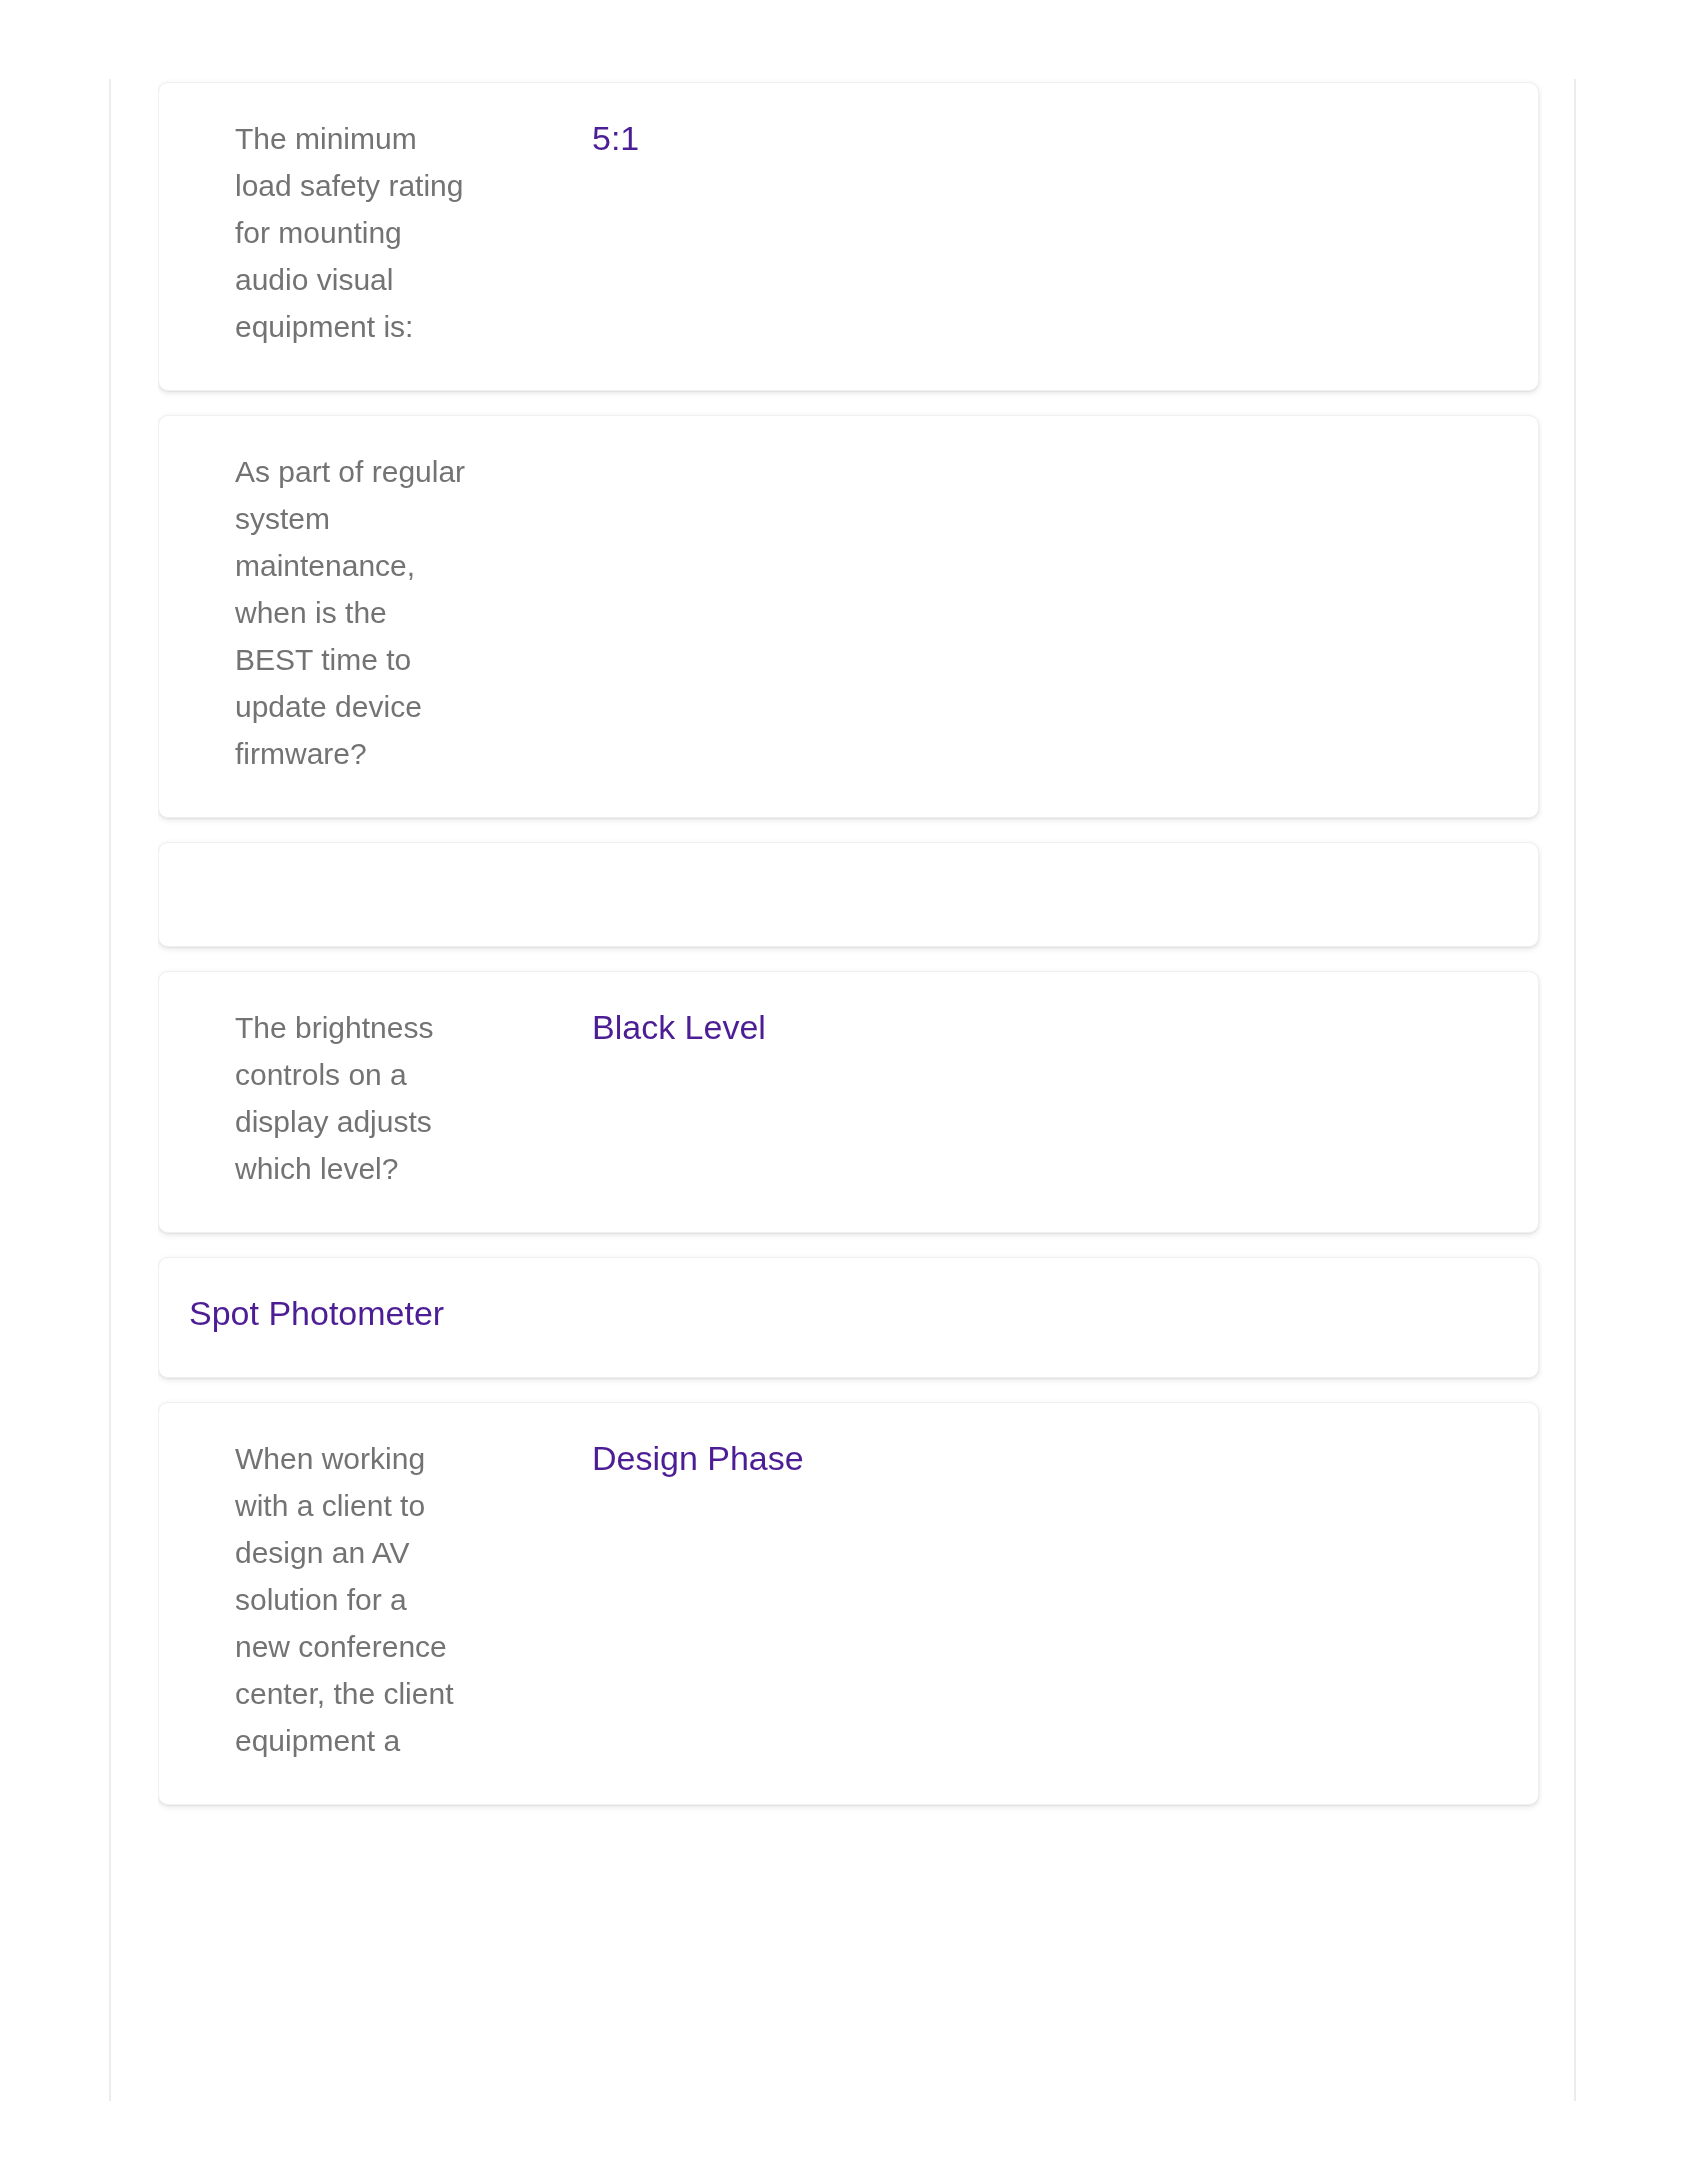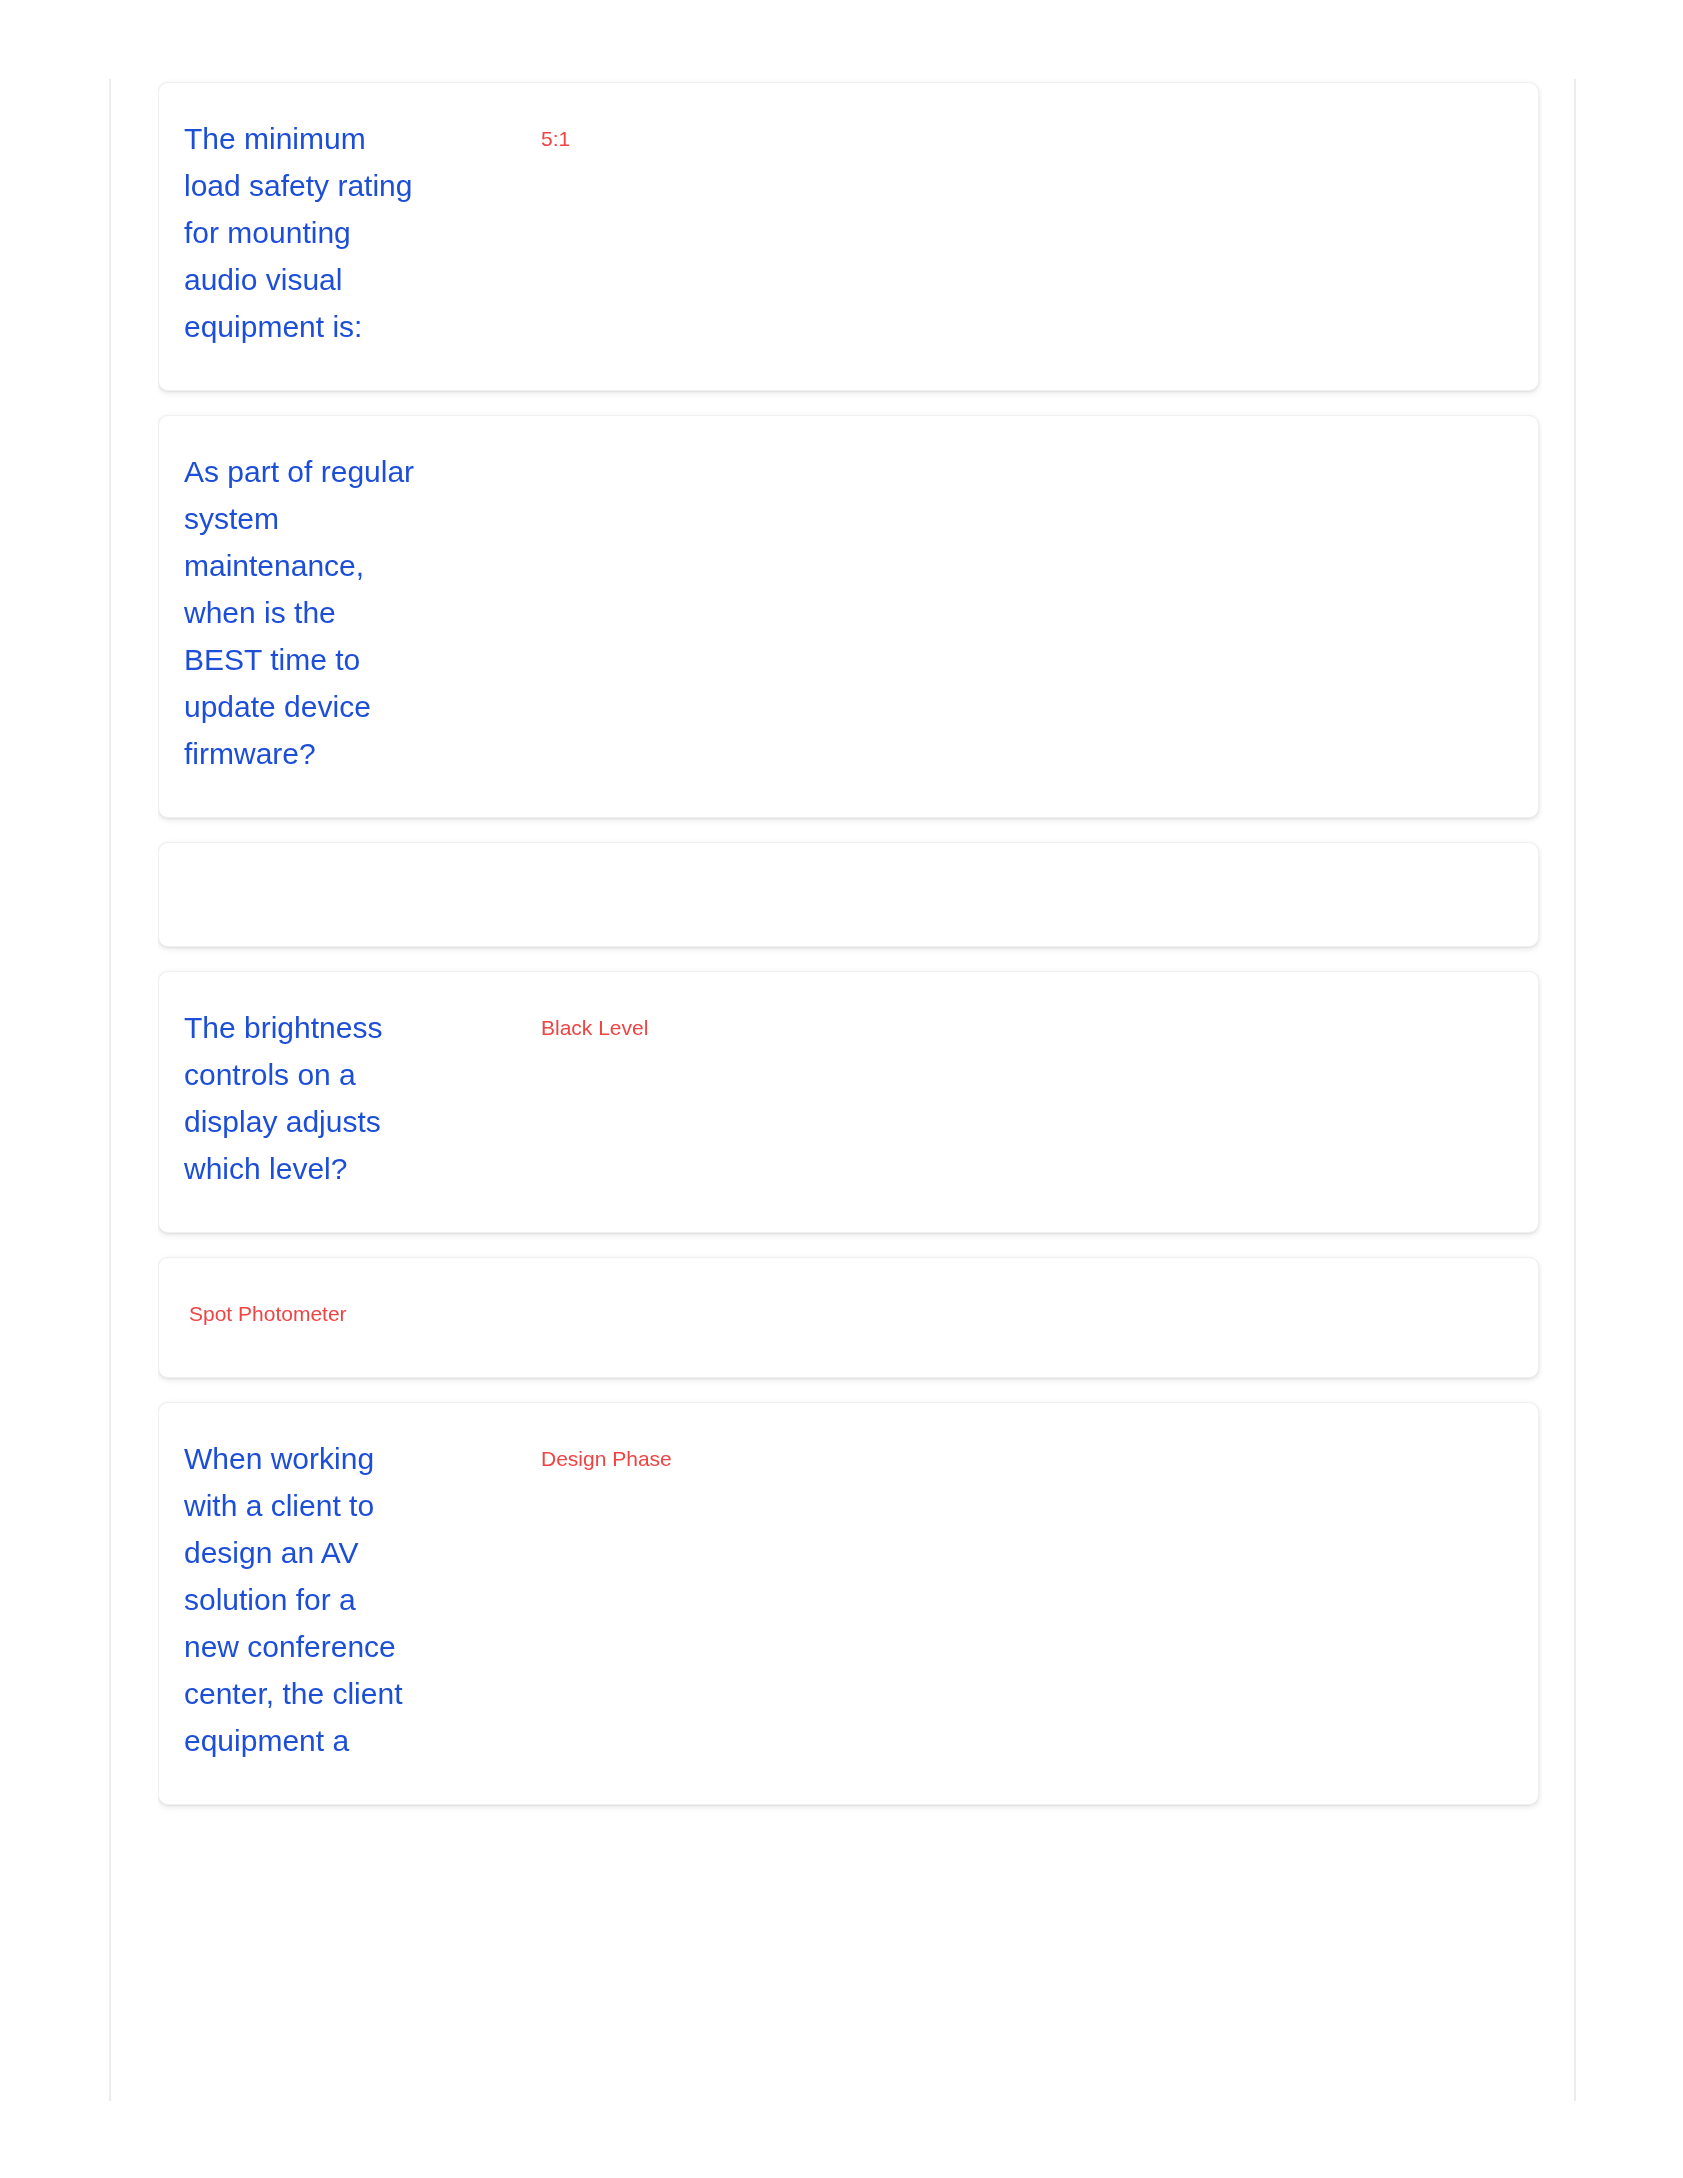--- a/index.html
+++ b/index.html
@@ -42,33 +42,33 @@
     border-radius: 10px;
     box-shadow: 0 2px 6px rgba(0,0,0,0.10), 0 1px 2px rgba(0,0,0,0.06);
     display: flex;
     align-items: flex-start;
     padding: 32px 0 40px 0;
   }
   .card.first { margin-top: 3px; }
   .card.empty { height: 105px; padding: 0; }
 
   .q-cell {
-    margin-left: 25px;
+    margin-left: 76px;
     width: 327px;
     font-size: 30px;
     line-height: 47px;
     white-space: pre-line;
-    color: #1d4ed8;
+    color: #737373;
   }
   .a-cell {
     margin-left: 30px;
     flex: 1;
-    font-size: 21px;
+    font-size: 34px;
     line-height: 47px;
-    color: #ef4444;
+    color: #4c1d95;
   }
 </style>
 </head>
 <body>
 
 <div class="v-line left"></div>
 <div class="v-line right"></div>
 
 <div class="card-list">
 

